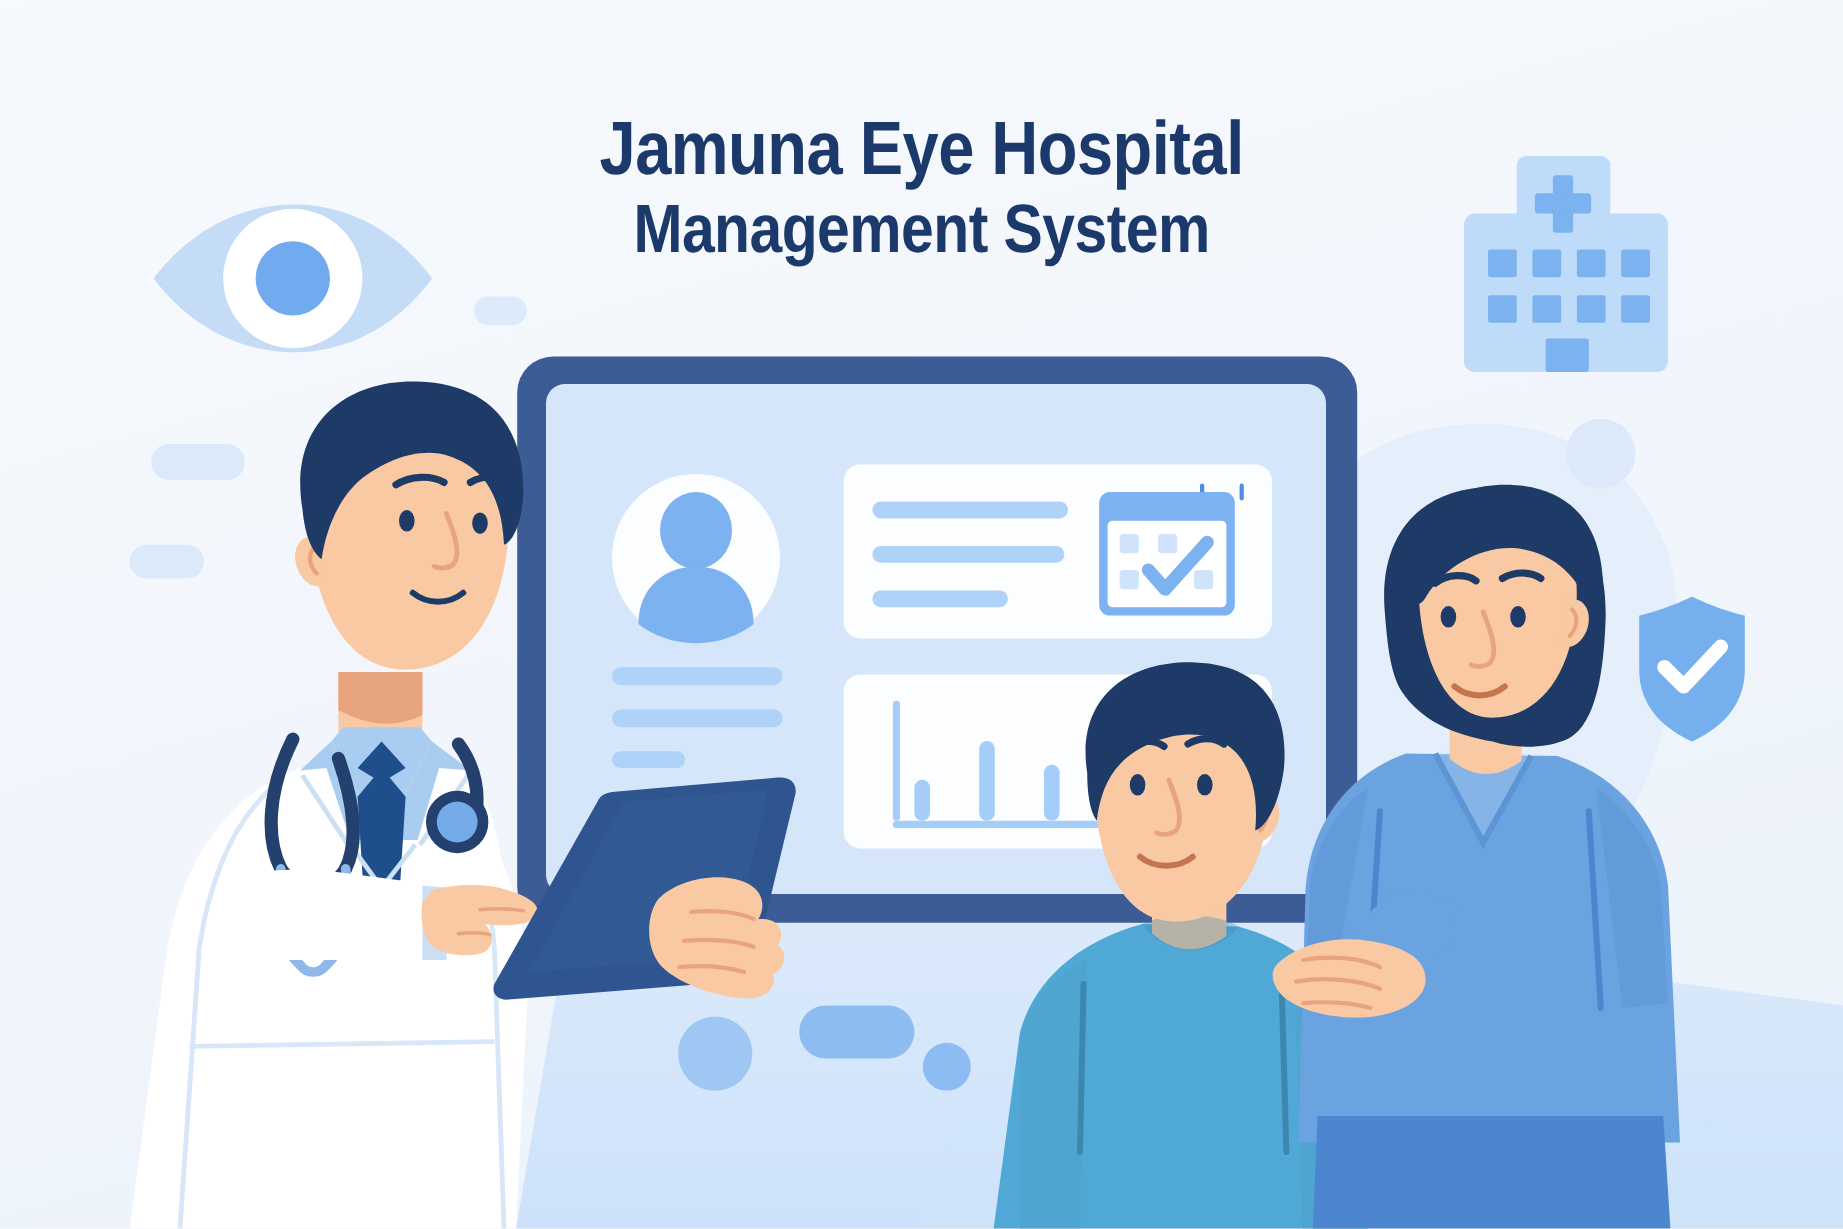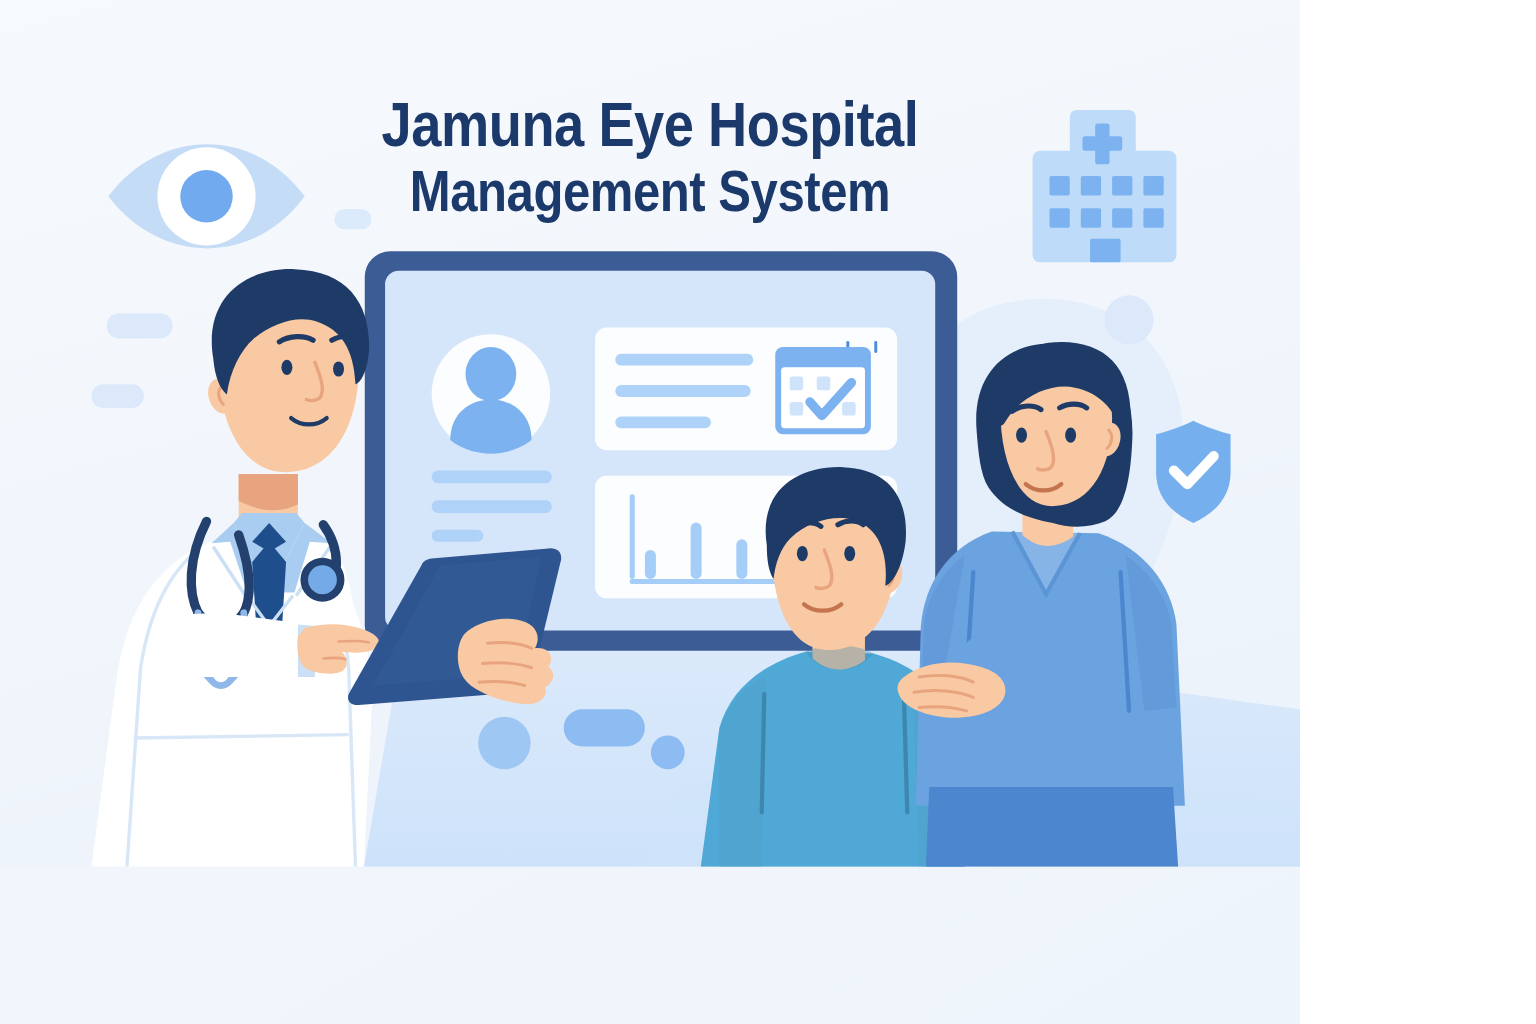--- a/index.html
+++ b/index.html
@@ -2,21 +2,21 @@
 <html><head>
 <meta charset="utf-8">
 <style>
   html, body {
     margin: 0;
     padding: 0;
     background: #ffffff;
   }
   #stage {
     position: relative;
-    width: 1300px;
+    width: 1536px;
     height: 1024px;
     overflow: hidden;
     font-family: "Liberation Sans", sans-serif;
     background: linear-gradient(150deg, #f6f9fd 0%, #f2f6fc 45%, #eef4fb 100%);
     text-decoration: underline;
   }
   #art { position: absolute; inset: 0; }
 
   
   .title-wrap {

